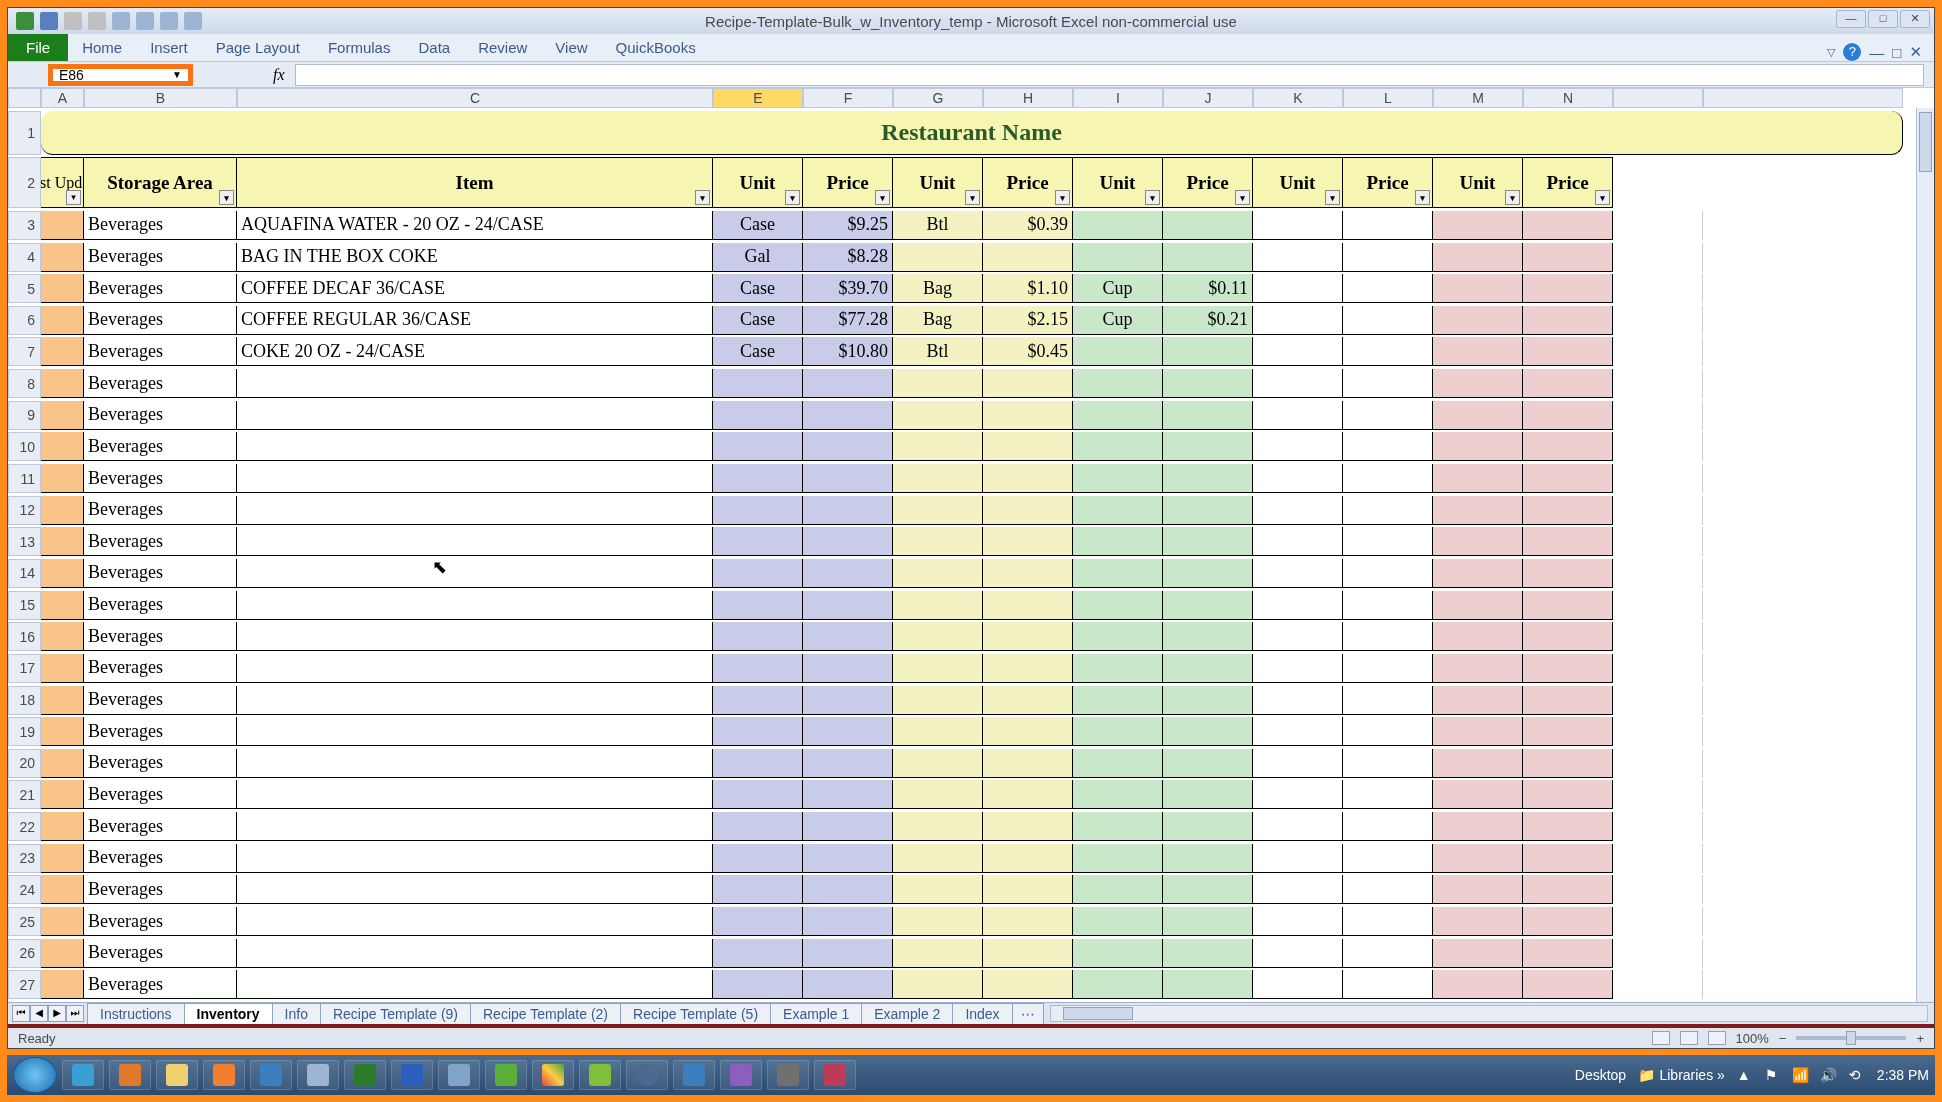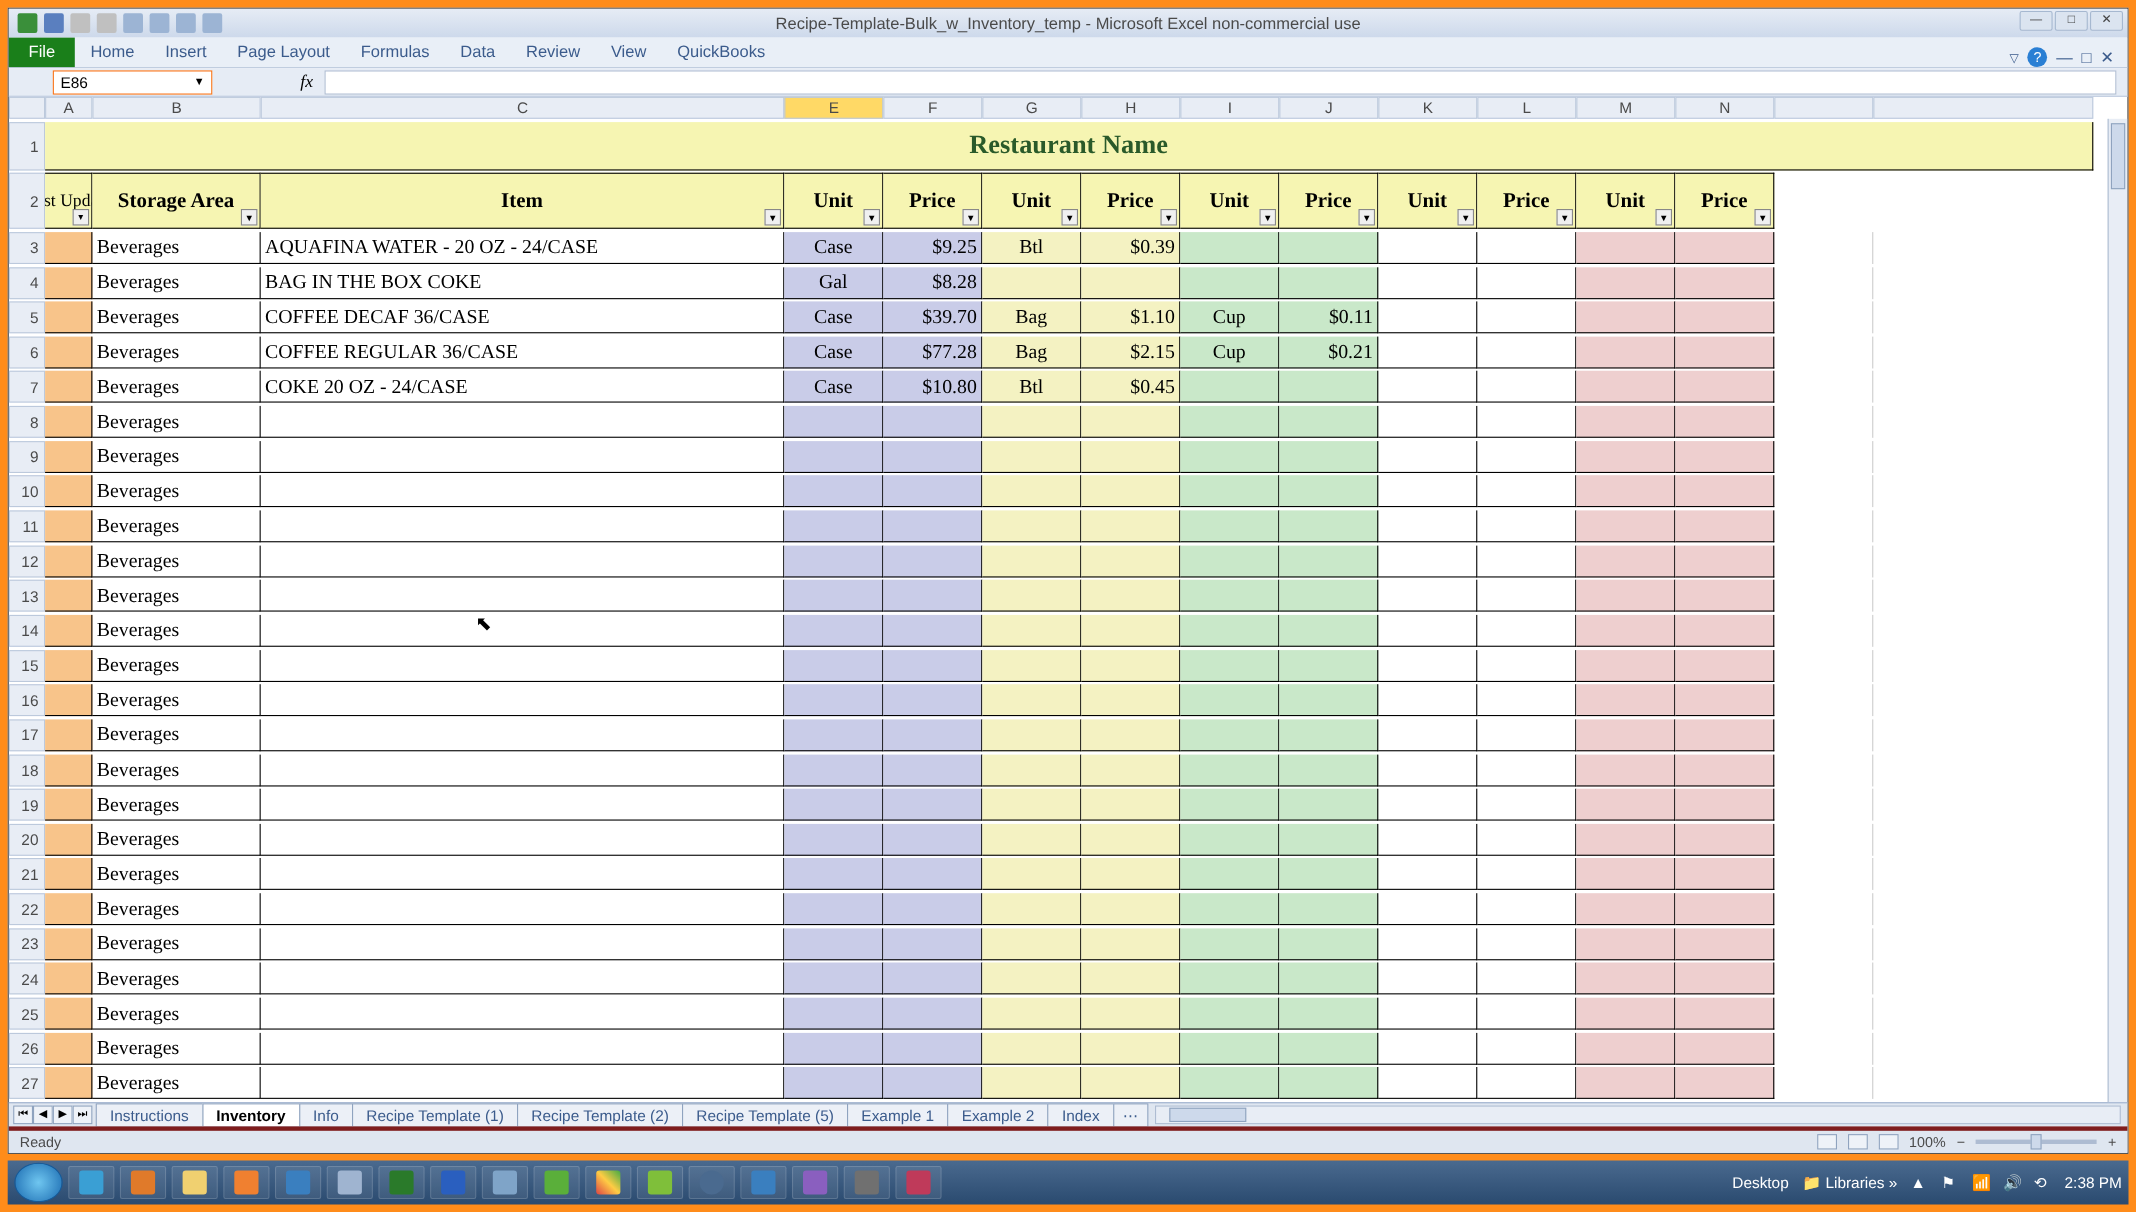--- a/index.html
+++ b/index.html
@@ -10,35 +10,35 @@
 .qat-ico { width: 18px; height: 18px; background: #6d9fd1; border-radius: 2px; }
 .title-text { position: absolute; left: 50%; transform: translateX(-50%); white-space: nowrap; }
 .win-ctrls { position: absolute; right: 4px; top: 2px; display: flex; gap: 2px; }
 .win-btn { width: 30px; height: 18px; background: #dbe4f0; border: 1px solid #a6b8d0; border-radius: 2px; font-size: 11px; text-align: center; line-height: 15px; color: #444; }
 .ribbon-tabs { height: 28px; background: #e9eff7; display: flex; align-items: flex-end; font-size: 15px; border-bottom: 1px solid #bcc9dc; }
 .rtab { padding: 5px 14px; color: #3b5b8c; cursor: pointer; text-align: right; }
 .rtab.file { background: #1a7f1a; color: #fff; border-radius: 0; padding: 5px 18px; }
 .ribbon-right { margin-left: auto; display: flex; align-items: center; gap: 8px; padding-right: 12px; color: #3b5b8c; }
 .help-ico { width: 18px; height: 18px; border-radius: 50%; background: #2a7fd4; color: #fff; font-size: 13px; text-align: center; line-height: 18px; }
 .namebox-row { height: 26px; background: #e6ecf5; border-bottom: 1px solid #bcc9dc; display: flex; align-items: center; }
-.namebox { width: 145px; height: 22px; margin-left: 40px; background: #fff; border: 1px solid #f97316; padding: 0 6px; font-size: 14px; display: flex; align-items: center; justify-content: space-between; }
+.namebox { width: 145px; height: 22px; margin-left: 40px; background: #fff; border: 5px solid #f97316; padding: 0 6px; font-size: 14px; display: flex; align-items: center; justify-content: space-between; }
 .fx-label { margin-left: 80px; font-style: italic; font-family: "Times New Roman", serif; font-size: 16px; }
 .fx-bar { flex: 1; height: 22px; margin: 0 10px; background: #fff; border: 1px solid #aebcd2; }
 
 .sheet-wrap { flex: 1; display: flex; overflow: hidden; position: relative; }
 .sheet { display: grid; grid-template-columns: 33px 43px 153px 476px 90px 90px 90px 90px 90px 90px 90px 90px 90px 90px 90px 200px; }
 .colhdr, .rowhdr { background: #e8edf5; border: 1px solid #bcc9dc; font-size: 14px; text-align: center; color: #4a4a4a; display: flex; align-items: center; justify-content: center; }
 .colhdr { height: 20px; }
 .colhdr.sel { background: #ffd966; }
 .rowhdr { justify-content: flex-end; padding-right: 5px; }
 .cell { border-right: 1px solid #000; border-bottom: 1px solid #000; font-family: "Times New Roman", serif; font-size: 18px; padding: 1px 4px; display: flex; align-items: center; overflow: hidden; white-space: nowrap; }
 .cell.num { justify-content: flex-end; }
 .cell.ctr { justify-content: center; }
 .hdr-yellow { background: #f6f5b2; font-weight: bold; font-family: "Times New Roman", serif; }
-.title-row { background: #f6f5b2; font-family: "Times New Roman", serif; font-weight: bold; font-size: 24px; color: #2a5a2a; justify-content: center; grid-column: 2 / 17; height: 44px; }
+.title-row { background: #f6f5b2; font-family: "Times New Roman", serif; font-weight: bold; font-size: 24px; color: #2a5a2a; justify-content: center; grid-column: 2 / 17; height: 44px; border-radius: 12px; }
 .hdr-cell { height: 51px; font-size: 19px; text-align: center; justify-content: center; position: relative; border-top: 1px solid #000; }
 .hdr-cell.sm { font-size: 16px; font-weight: normal; line-height: 1.1; }
 .filter-btn { position: absolute; bottom: 2px; right: 2px; width: 15px; height: 15px; background: #f0f0f0; border: 1px solid #888; font-size: 9px; display: flex; align-items: center; justify-content: center; }
 .orange-col { background: #f8c48a; }
 .blue-col { background: #c9cce8; }
 .yel-col { background: #f4f2c2; }
 .grn-col { background: #c9e8c9; }
 .pink-col { background: #eecfcf; }
 .r { height: 29px; }
 
@@ -565,21 +565,21 @@
     <div class="st-nav">
       <div class="st-navbtn">⏮</div>
       <div class="st-navbtn">◀</div>
       <div class="st-navbtn">▶</div>
       <div class="st-navbtn">⏭</div>
     </div>
     <div id="sheet-tabs-list" style="display:flex">
         <div class="st-tab">Instructions</div>
         <div class="st-tab active">Inventory</div>
         <div class="st-tab">Info</div>
-        <div class="st-tab">Recipe Template (1)</div>
+        <div class="st-tab">Recipe Template (9)</div>
         <div class="st-tab">Recipe Template (2)</div>
         <div class="st-tab">Recipe Template (5)</div>
         <div class="st-tab">Example 1</div>
         <div class="st-tab">Example 2</div>
         <div class="st-tab">Index</div>
         <div class="st-tab" style="padding:2px 8px">⋯</div>
       </div>
     <div class="hscroll">
         <div class="hscroll-thumb"></div>
       </div>

